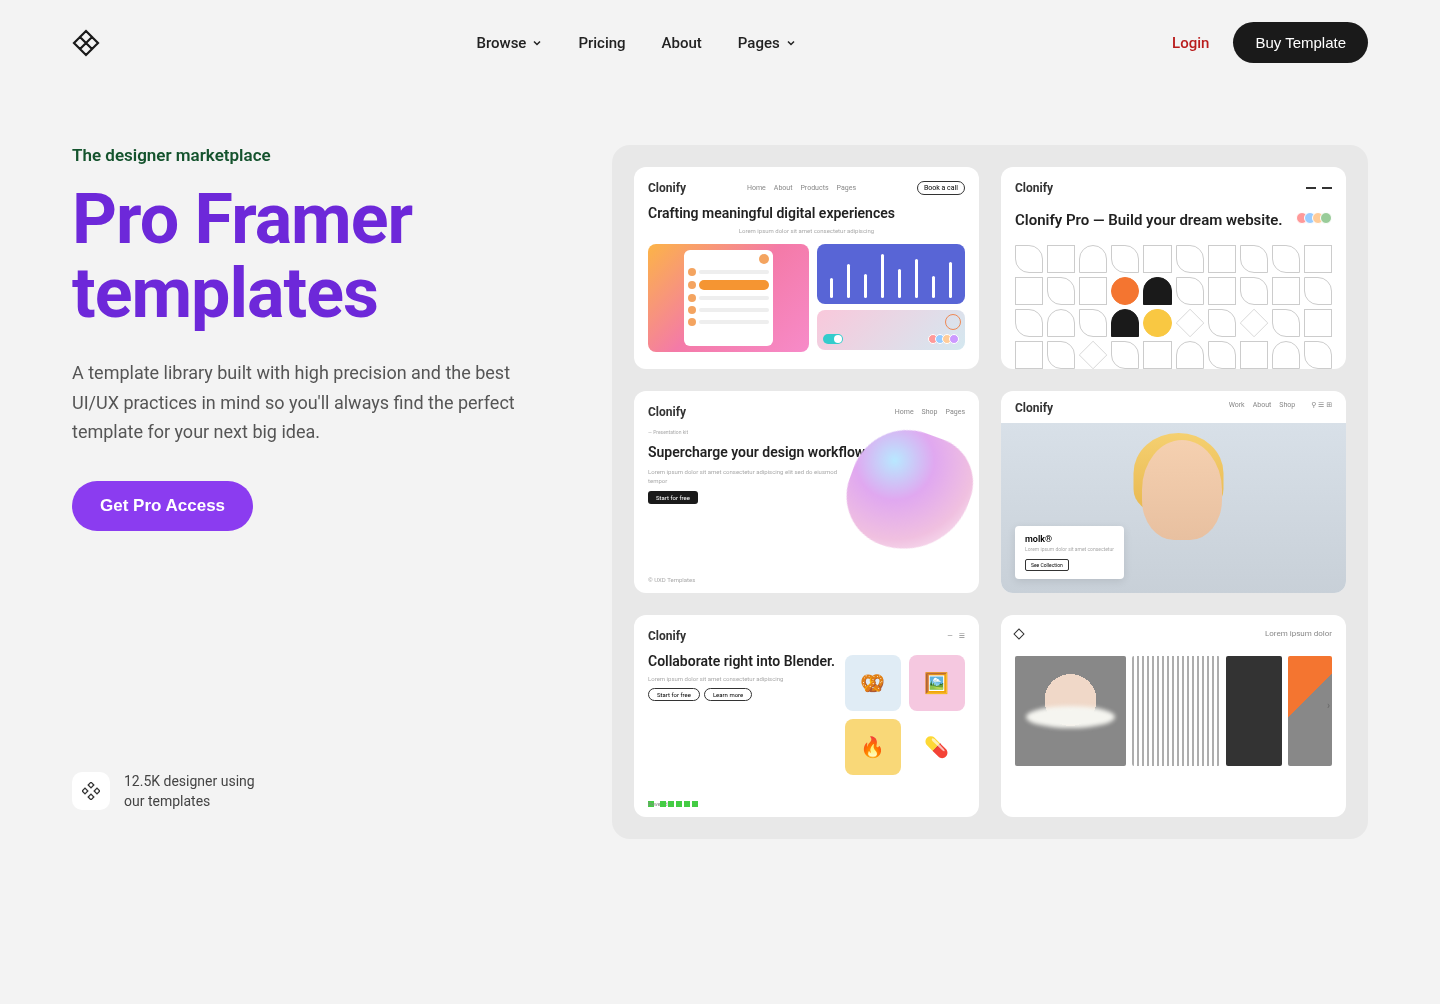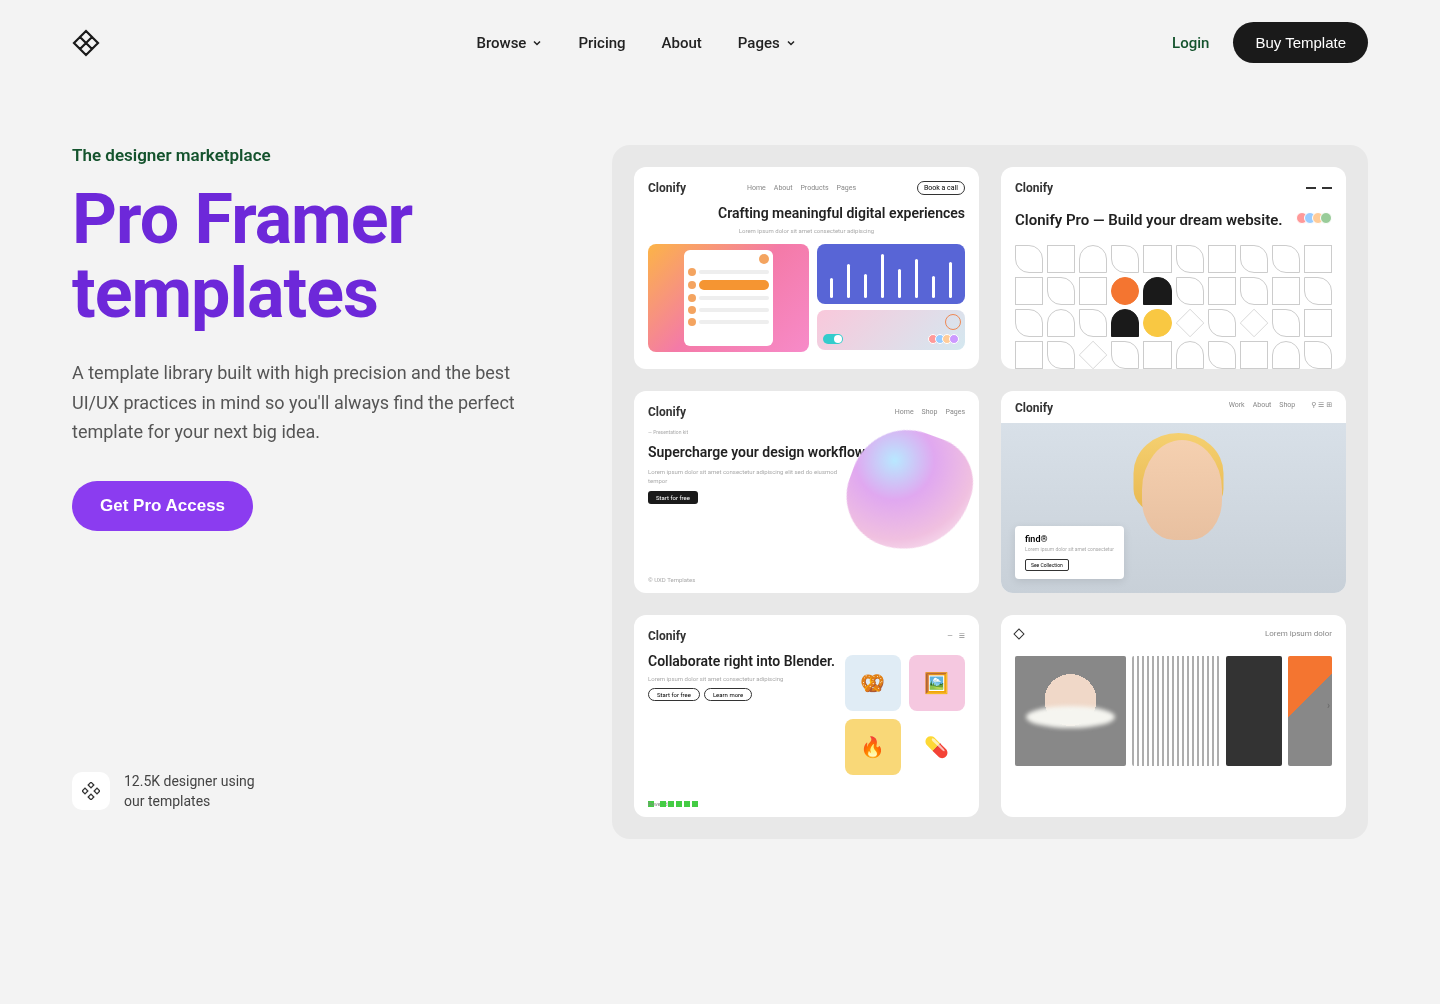--- a/index.html
+++ b/index.html
@@ -5,21 +5,21 @@
 * { margin: 0; padding: 0; box-sizing: border-box; }
 body { font-family: -apple-system, BlinkMacSystemFont, 'Segoe UI', Roboto, sans-serif; background: #f3f3f3; width: 1440px; height: 1004px; overflow: hidden; }
 
 
 .header { display: flex; align-items: center; justify-content: space-between; padding: 22px 72px; }
 .logo { width: 28px; height: 28px; }
 .nav { display: flex; gap: 36px; align-items: center; }
 .nav-item { display: flex; align-items: center; gap: 6px; font-size: 15px; font-weight: 500; color: #222; cursor: pointer; }
 .nav-item .chev { width: 10px; height: 10px; }
 .header-right { display: flex; align-items: center; gap: 24px; }
-.login { font-size: 15px; font-weight: 500; color: #14532d; cursor: pointer; }
+.login { font-size: 15px; font-weight: 500; color: #b91c1c; cursor: pointer; }
 .buy-btn { background: #1a1a1a; color: #fff; border: none; border-radius: 22px; padding: 12px 22px; font-size: 15px; font-weight: 500; cursor: pointer; }
 
 
 .main { display: flex; padding: 60px 72px 0 72px; gap: 40px; }
 .left { flex: 0 0 500px; }
 .eyebrow { font-size: 17px; font-weight: 600; color: #14532d; margin-bottom: 18px; }
 .title { font-size: 70px; font-weight: 700; color: #6d28d9; line-height: 1.05; letter-spacing: -1px; margin-bottom: 28px; }
 .desc { font-size: 18px; color: #555; line-height: 1.65; margin-bottom: 34px; max-width: 460px; }
 .cta { background: #8b3cf0; color: #fff; border: none; border-radius: 26px; padding: 15px 28px; font-size: 17px; font-weight: 600; cursor: pointer; }
 
@@ -30,21 +30,21 @@
 
 
 .right { flex: 1; background: #e8e8e8; border-radius: 18px; padding: 22px; display: grid; grid-template-columns: 1fr 1fr; gap: 22px; }
 .card { background: #fff; border-radius: 12px; padding: 14px; position: relative; overflow: hidden; height: 202px; }
 .card-header { display: flex; justify-content: space-between; align-items: center; margin-bottom: 10px; }
 .brand { font-size: 12px; font-weight: 700; color: #333; }
 .navlinks { display: flex; gap: 8px; font-size: 7px; color: #888; }
 .pill { border: 1px solid #333; border-radius: 10px; padding: 2px 6px; font-size: 7px; }
 
 
-.c1-title { text-align: right; font-size: 14px; font-weight: 600; color: #222; line-height: 1.25; margin-top: 0; }
+.c1-title { text-align: left; font-size: 14px; font-weight: 600; color: #222; line-height: 1.25; margin-top: 0; }
 .c1-sub { text-align: center; font-size: 6px; color: #aaa; margin-top: 4px; }
 .c1-grid { display: flex; gap: 8px; margin-top: 10px; }
 .c1-left { flex: 1; background: linear-gradient(135deg, #fcb447, #f47aa8, #f78bc9); border-radius: 8px; padding: 6px; height: 108px; position: relative; }
 .phone { background: #fff; border-radius: 6px; width: 60%; margin: 0 auto; height: 100%; padding: 4px; }
 .avatar { width: 10px; height: 10px; border-radius: 50%; background: #f4a460; margin-left: auto; }
 .listrow { display: flex; align-items: center; gap: 3px; margin-top: 4px; }
 .dot { width: 8px; height: 8px; border-radius: 50%; background: #f4a460; }
 .bar { flex: 1; height: 4px; background: #eee; border-radius: 2px; }
 .listrow.active .bar { background: #f59532; height: 10px; border-radius: 5px; }
 .c1-right { flex: 1; display: flex; flex-direction: column; gap: 6px; }
@@ -321,21 +321,21 @@
             <span>Work</span>
             <span>About</span>
             <span>Shop</span>
             <span style="margin-left:8px">⚲ ☰ ⊞</span>
           </div>
       </div>
       <div class="portrait">
         <div class="hair"></div>
         <div class="head"></div>
         <div class="overlay">
-          <div class="overlay-title">find®</div>
+          <div class="overlay-title">molk®</div>
           <div class="overlay-sub">Lorem ipsum dolor sit amet consectetur</div>
           <span class="overlay-btn">See Collection</span>
         </div>
       </div>
     </div>
 
     <div class="card">
       <div class="card-header">
         <span class="brand">Clonify</span>
         <div style="display:flex;gap:6px;font-size:7px;color:#888">

